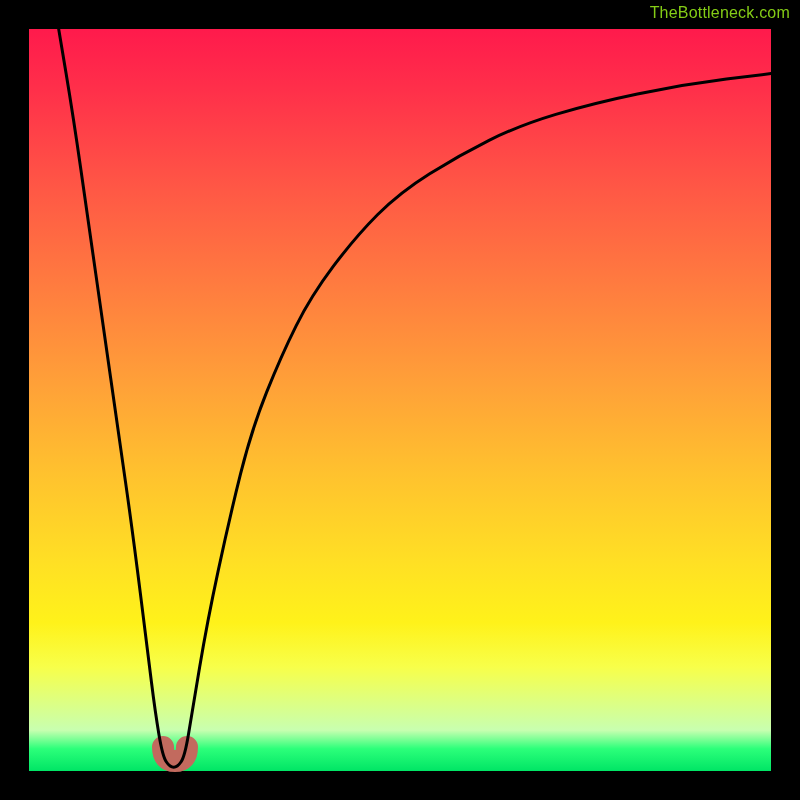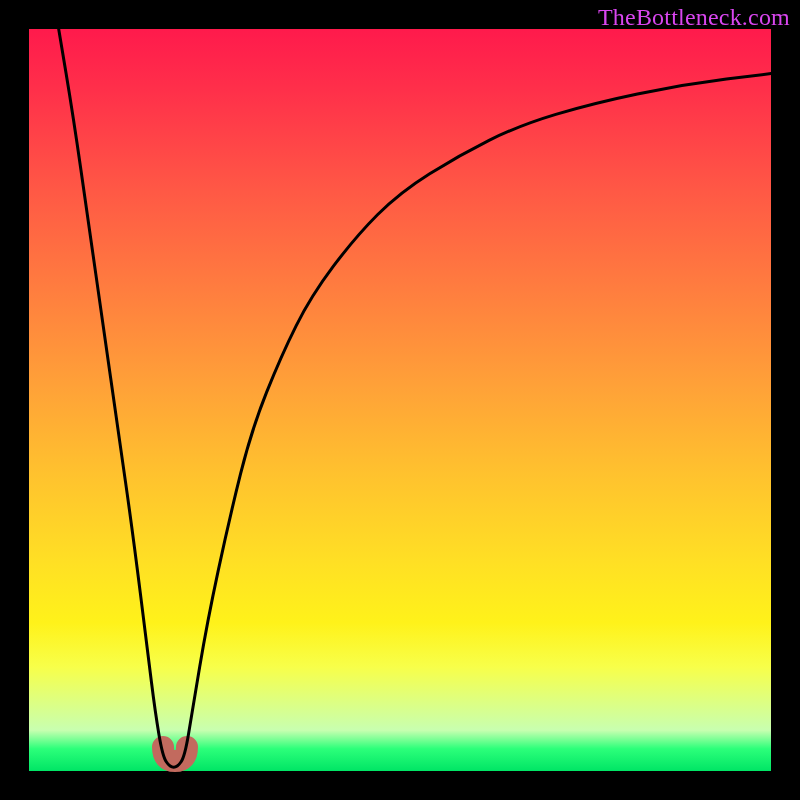--- a/index.html
+++ b/index.html
@@ -29,26 +29,25 @@
       #f7ff4a 86%,
       #c8ffb0 94.5%,
       #2cff7a 97%,
       #00e565 100%
     );
   }
   .watermark {
     position: absolute;
     top: 4px;
     right: 10px;
-    color: #d946ef;
-    font-size: 24px;
+    color: #84cc16;
+    font-size: 16px;
     font-weight: 500;
     letter-spacing: 0.2px;
     z-index: 10;
-    font-family: Liberation Serif, serif;
   }
   svg.curve {
     position: absolute;
     left: 0;
     top: 0;
     width: 742px;
     height: 742px;
     overflow: visible;
   }
   .hook {

